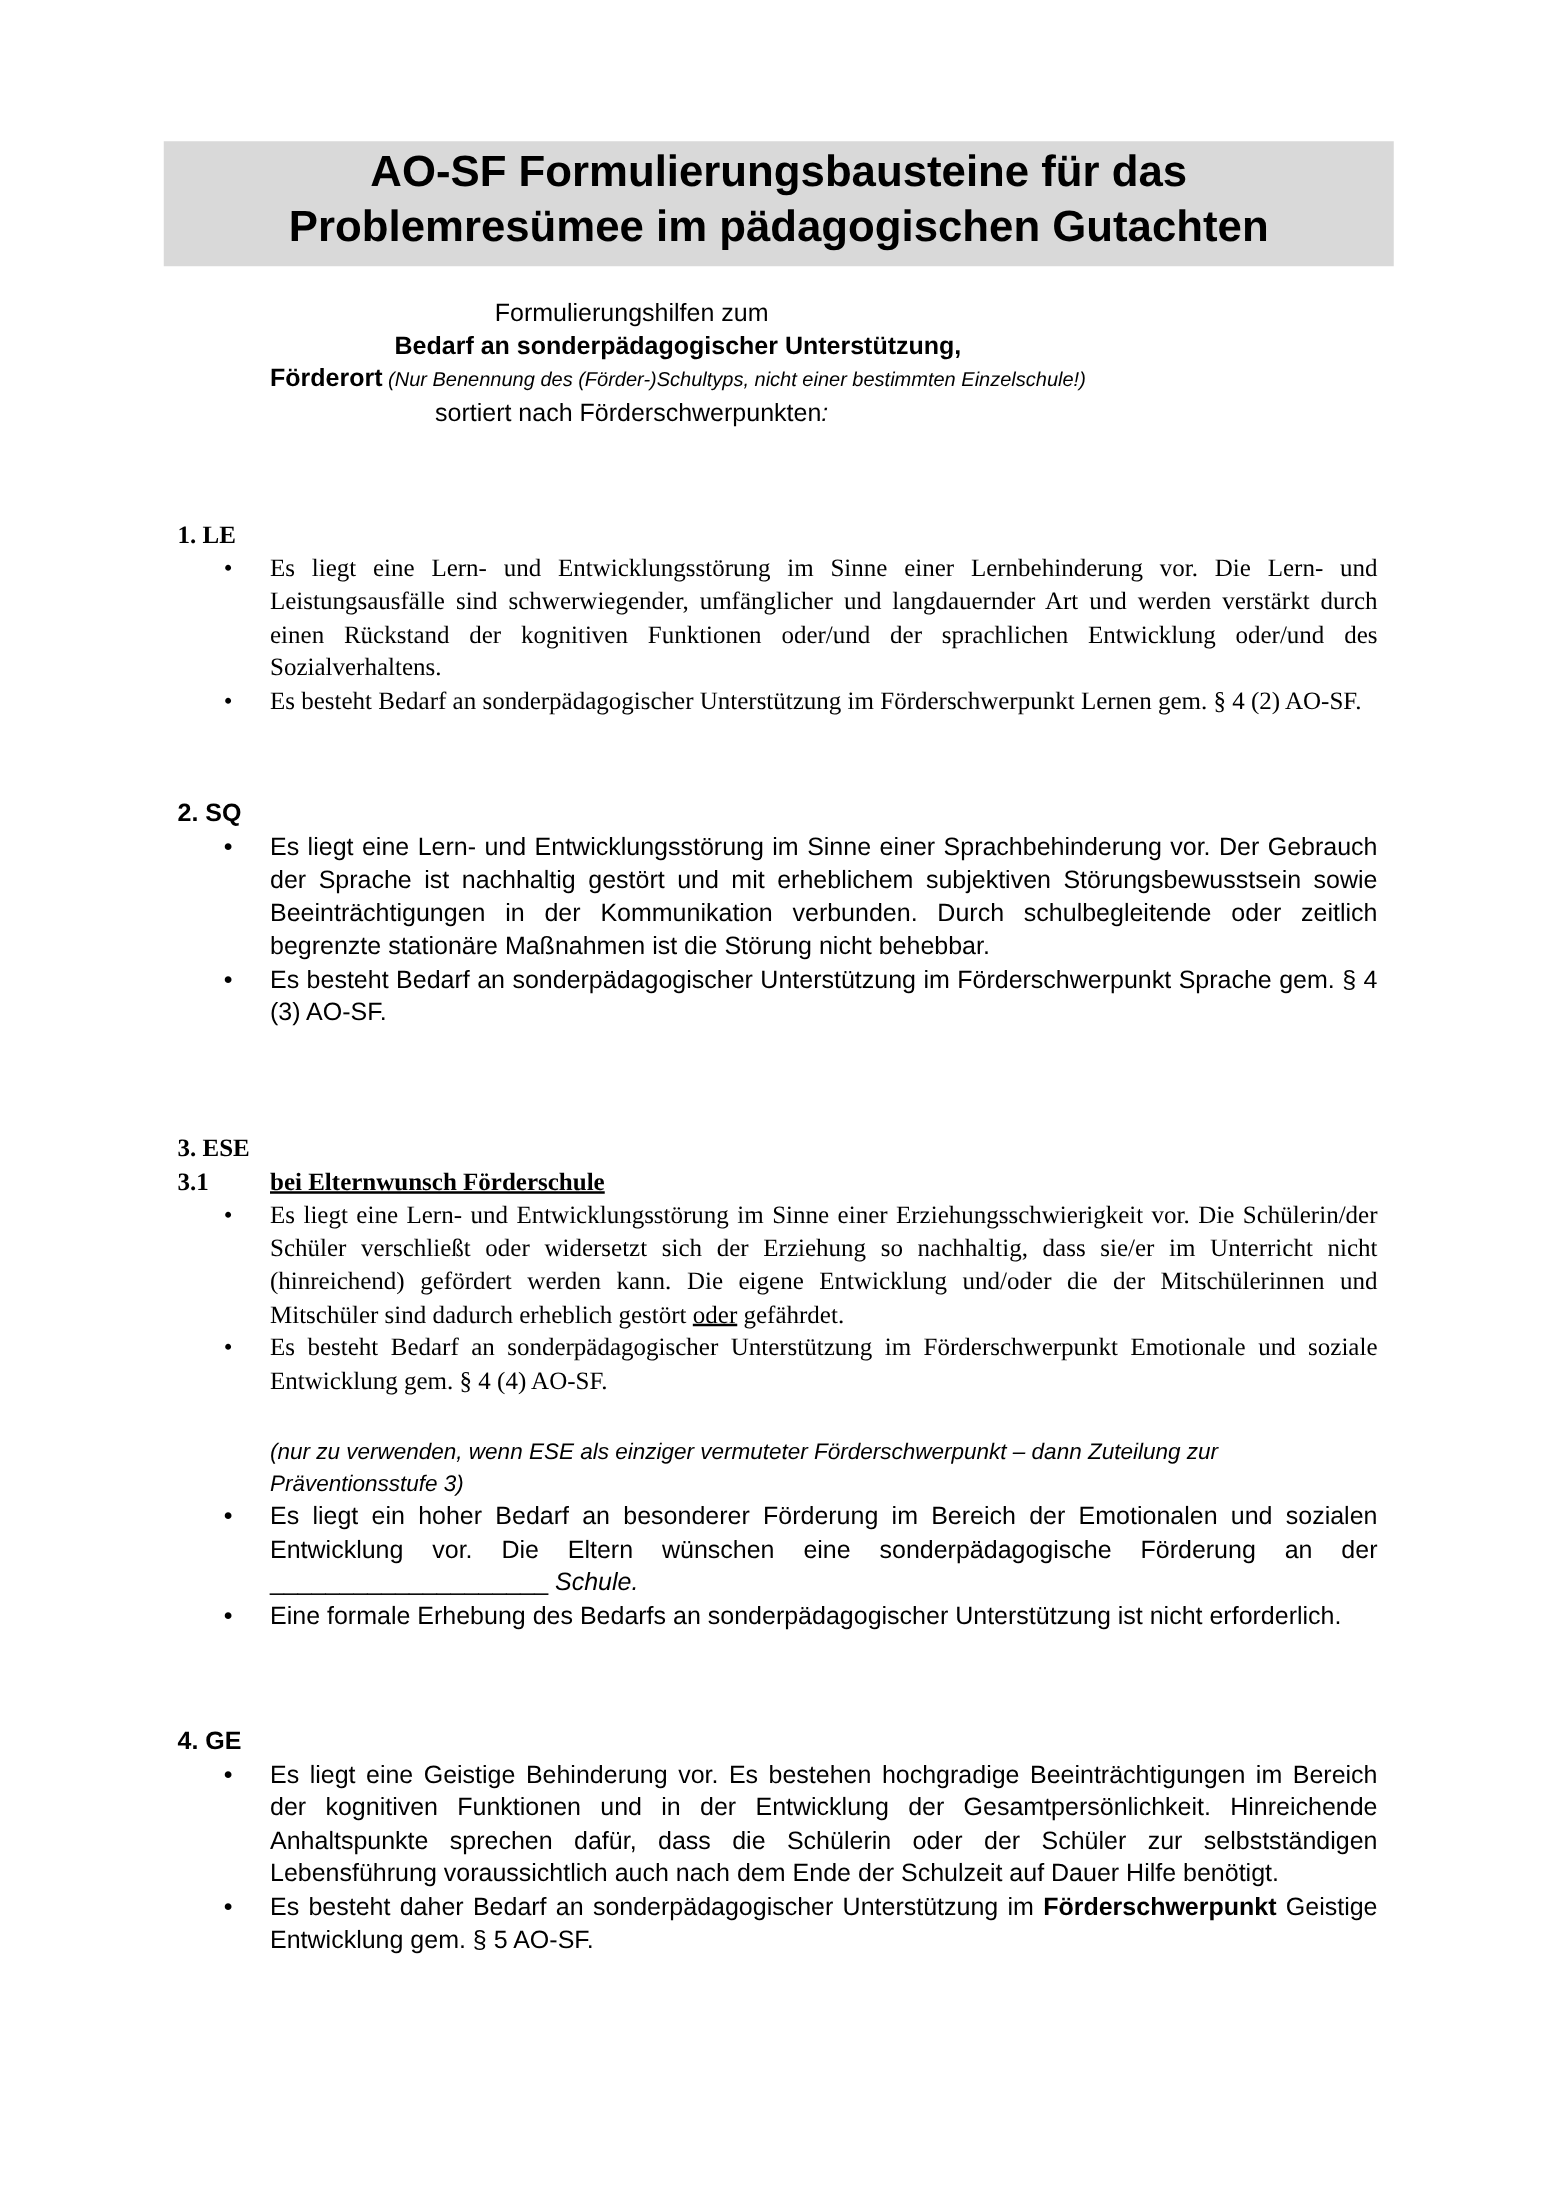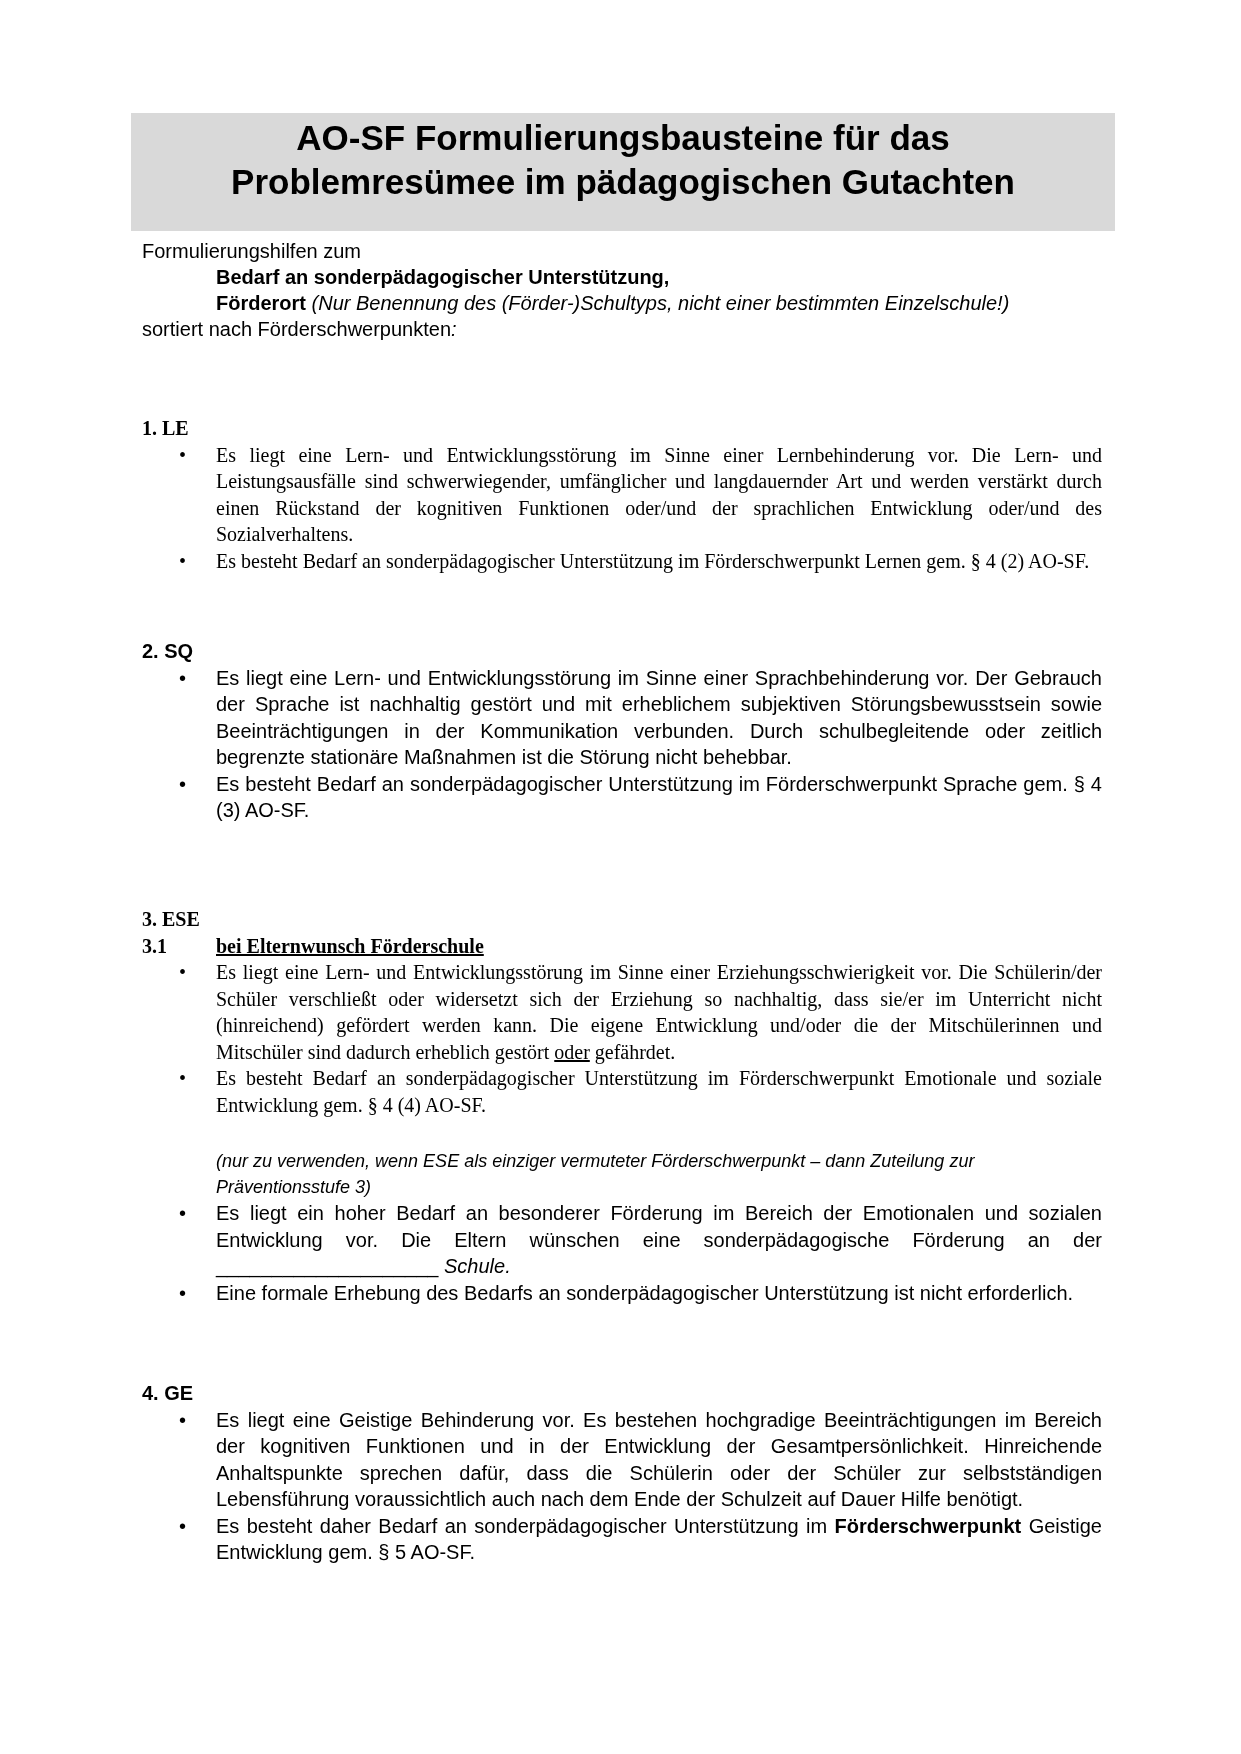--- a/index.html
+++ b/index.html
@@ -1,24 +1,24 @@
 <!DOCTYPE html>
 <html><head>
 <meta charset="utf-8">
 <style>
   html, body { margin: 0; padding: 0; background: #ffffff; }
   body { width: 1241px; height: 1754px; position: relative; overflow: hidden;
          font-family: "Liberation Sans", sans-serif; color: #000; }
-  .title-box { position: absolute; left: 131px; top: 113px; width: 984px; height: 118px;
+  .title-box { position: absolute; left: 131px; top: 113px; width: 984px; height: 100px;
                background: #d9d9d9; text-align: center; }
   .title-line { font-weight: bold; font-size: 35px; line-height: 44px; margin: 0; }
   .title-line:first-child { margin-top: 3px; }
-  .intro { position: absolute; left: 142px; top: 238px; font-size: 20px; line-height: 26px; }
+  .intro { position: absolute; left: 142px; top: 238px; font-size: 20px; line-height: 26px; text-align: center; }
   .intro .indent { padding-left: 74px; }
-  .intro .small-italic { font-style: italic; font-size: 20px; }
+  .intro .small-italic { font-style: italic; font-size: 16px; }
   .section { position: absolute; left: 142px; width: 960px; font-size: 20px; line-height: 26.5px; }
   .sec-head { font-weight: bold; }
   .sub-head { font-weight: bold; display: flex; align-items: flex-end; }
   .sub-num { width: 74px; }
   .sub-label { text-decoration: underline; }
   .note { padding-left: 74px; font-style: italic; font-size: 18px; line-height: 26px; }
   ul { margin: 0; padding: 0 0 0 74px; list-style: none; }
   li { position: relative; text-align: justify; }
   li::before { content: "\2022"; position: absolute; left: -37px; top: 0; font-size: 20px; }
   .u { text-decoration: underline; }

